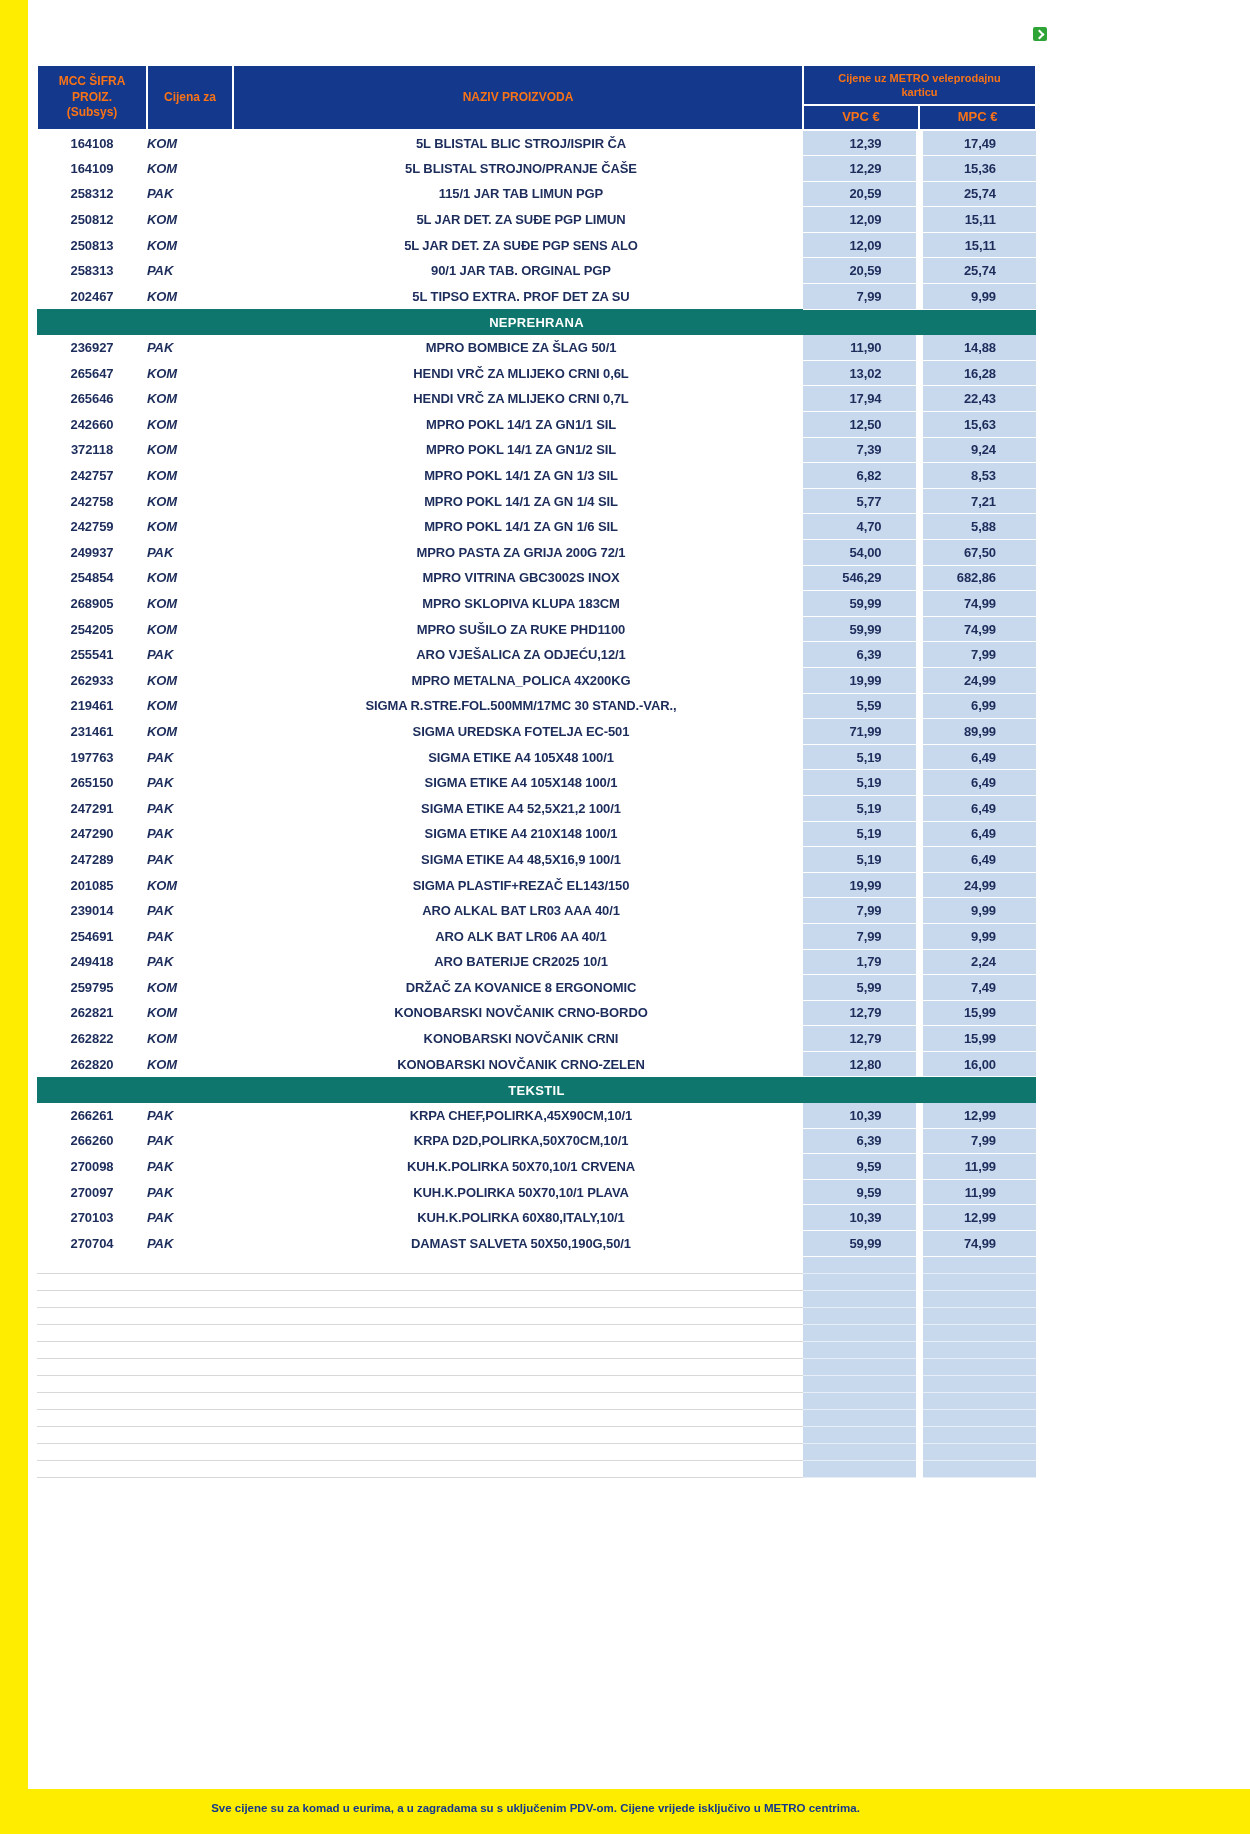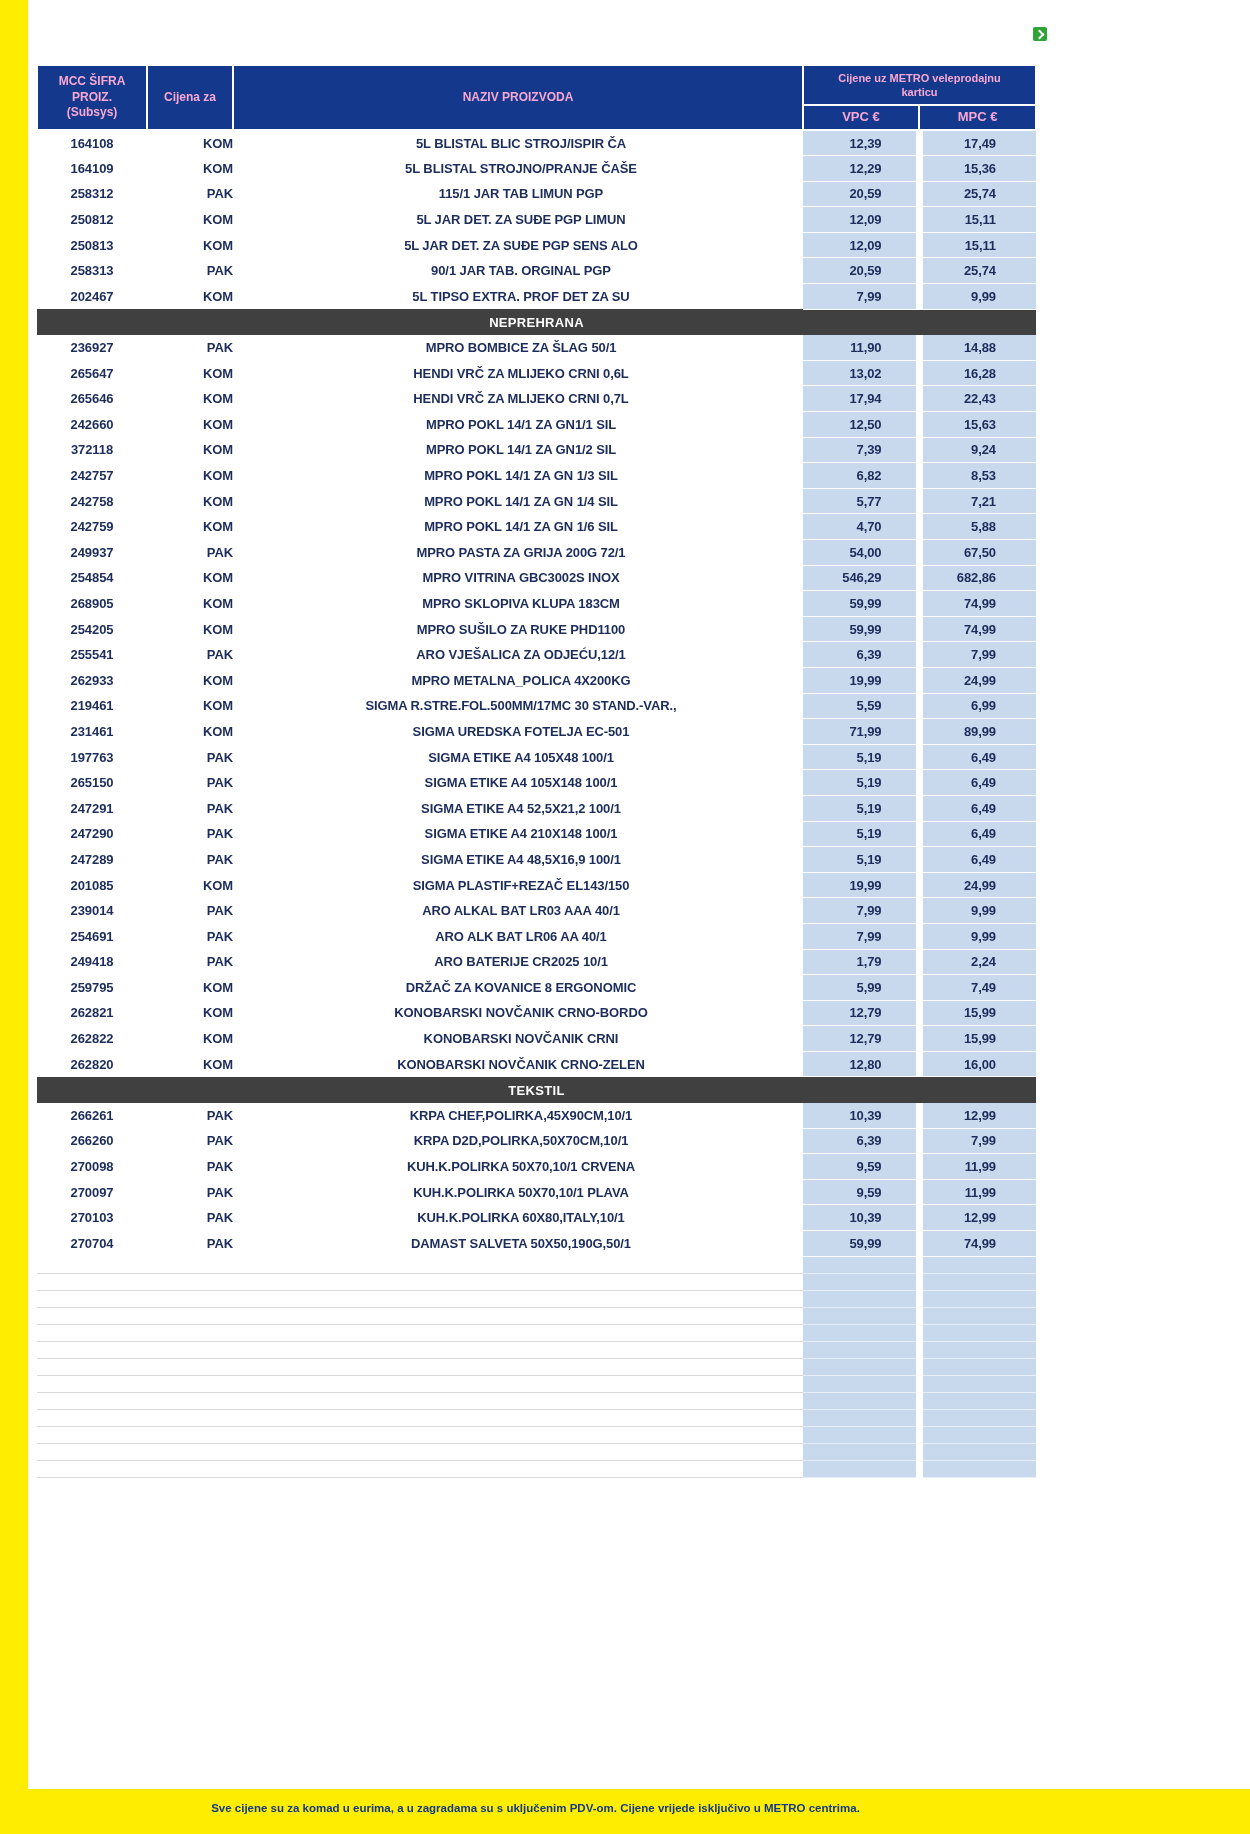--- a/index.html
+++ b/index.html
@@ -26,44 +26,44 @@
   .corner-icon::after {
     content:""; position:absolute; left:3px; top:4px;
     width:5px; height:5px;
     border-right:2px solid #ffffff; border-top:2px solid #ffffff;
     transform:rotate(45deg);
   }
   .table-wrap { position:absolute; left:36px; top:64px; width:999px; }
   table { width:100%; border-collapse:collapse; table-layout:fixed; }
 
   thead th {
-    background:#14388c; color:#f9a8d4;
+    background:#14388c; color:#f97316;
     border:2px solid #ffffff;
     font-size:12px; font-weight:bold;
     text-align:center; vertical-align:middle;
     padding:2px 4px; line-height:1.3;margin-top:34px;
   }
   th.h-group { height:40px; font-size:11px; padding:2px 24px; }
   tr.sub-header th { height:25px; font-size:13px; }
 
   tbody td {
     height:25.6px; vertical-align:middle;
     font-size:13px; font-weight:bold; color:#1c2c5b;
     letter-spacing:-0.1px; padding:0;
   }
   td.col-code { text-align:center; }
-  td.col-unit { text-align:right; }
+  td.col-unit { text-align:left;font-style:italic; }
   td.col-name { text-align:center; padding-left:6px; white-space:nowrap; overflow:hidden; }
   td.col-vpc, td.col-mpc { background:#c9d9ed; text-align:right; }
   td.col-vpc { padding-right:34px; border-right:7px solid #ffffff; }
   td.col-mpc { padding-right:40px; }
   .item-row td.col-vpc, .item-row td.col-mpc { border-bottom:1px solid #ffffff; }
 
   .section-row td {
-    background:#404040; color:#ffffff;
+    background:#0f766e; color:#ffffff;
     text-align:center; font-size:13px; font-weight:bold;
     height:25.6px; letter-spacing:0.3px;
   }
 
   .empty-row td { height:17px; border-bottom:1px solid #d9d9d9; }
   .empty-row td.col-vpc, .empty-row td.col-mpc { border-bottom:1px solid #e8eef7; }
 </style>
 </head>
 <body>
 

